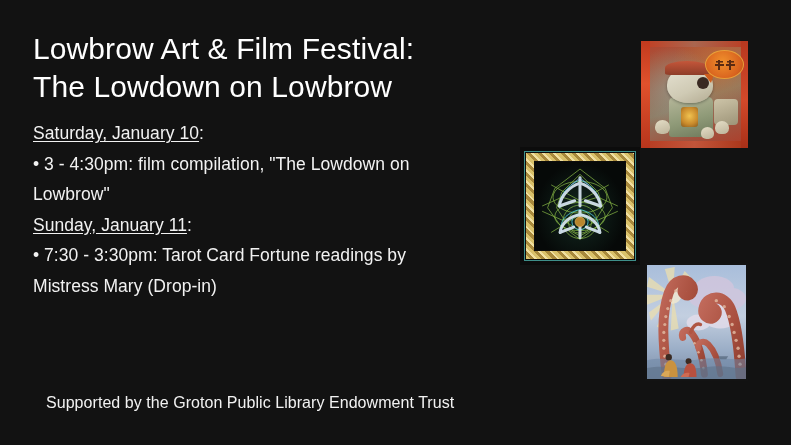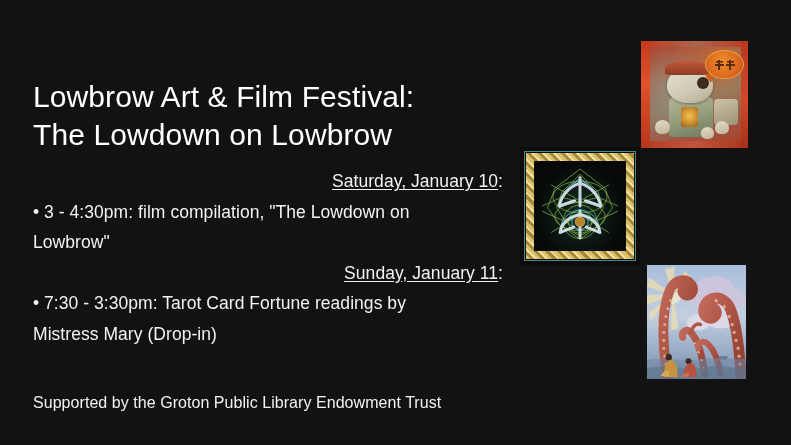--- a/index.html
+++ b/index.html
@@ -19,21 +19,20 @@
     inset: 0;
     background: #121212;
   }
 
   
   .text-col {
     position: absolute;
     left: 33px;
     top: 30px;
     width: 470px;
-    margin-top: 48px;
   }
   .title {
     color: #ffffff;
     font-size: 30px;
     font-weight: 400;
     line-height: 38px;
     letter-spacing: 0.1px;
     margin: 0 0 12px 0;
     white-space: pre-line;
   }
@@ -42,34 +41,33 @@
   }
   .line {
     color: #f2f2f2;
     font-size: 17.5px;
     font-weight: 400;
     line-height: 30.5px;
     letter-spacing: 0.05px;
   }
   .line.day {
     text-decoration: none;
-    text-align: right;
   }
   .line.day .day-name {
     text-decoration: underline;
     text-underline-offset: 2px;
   }
   .support {
     color: #f2f2f2;
     font-size: 16px;
     font-weight: 400;
     line-height: 24px;
     letter-spacing: 0.05px;
     position: absolute;
-    left: 33px;
+    left: 46px;
     top: 391px;
     width: 520px;
   }
 
   
   .art-top {
     position: absolute;
     left: 641px;
     top: 41px;
     width: 107px;

